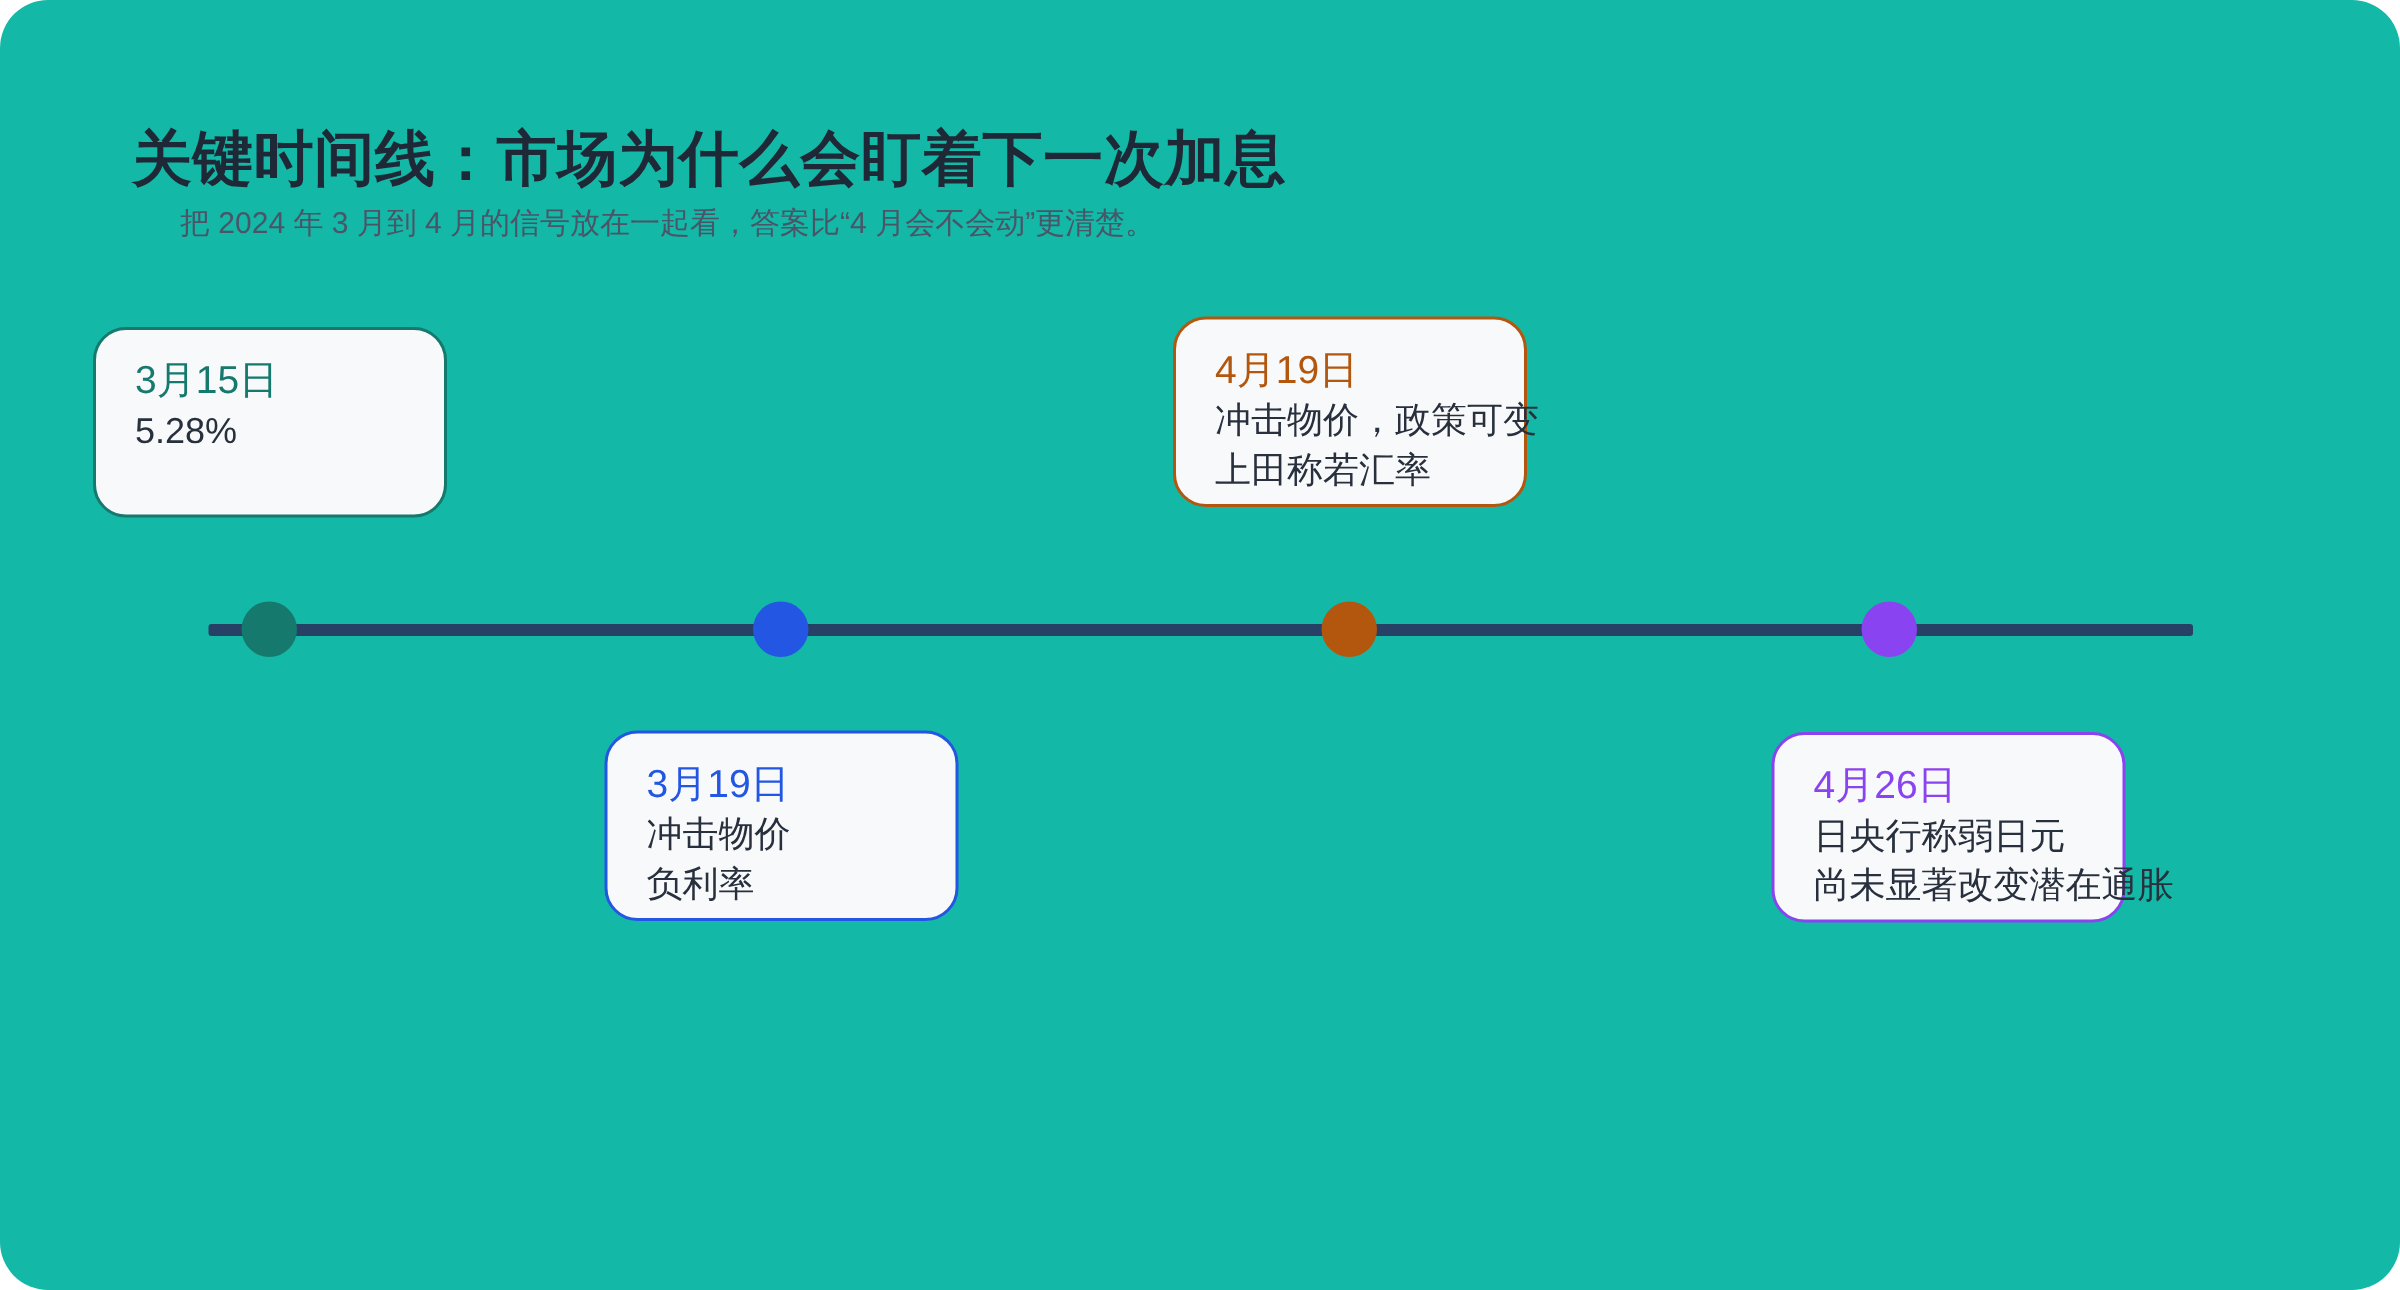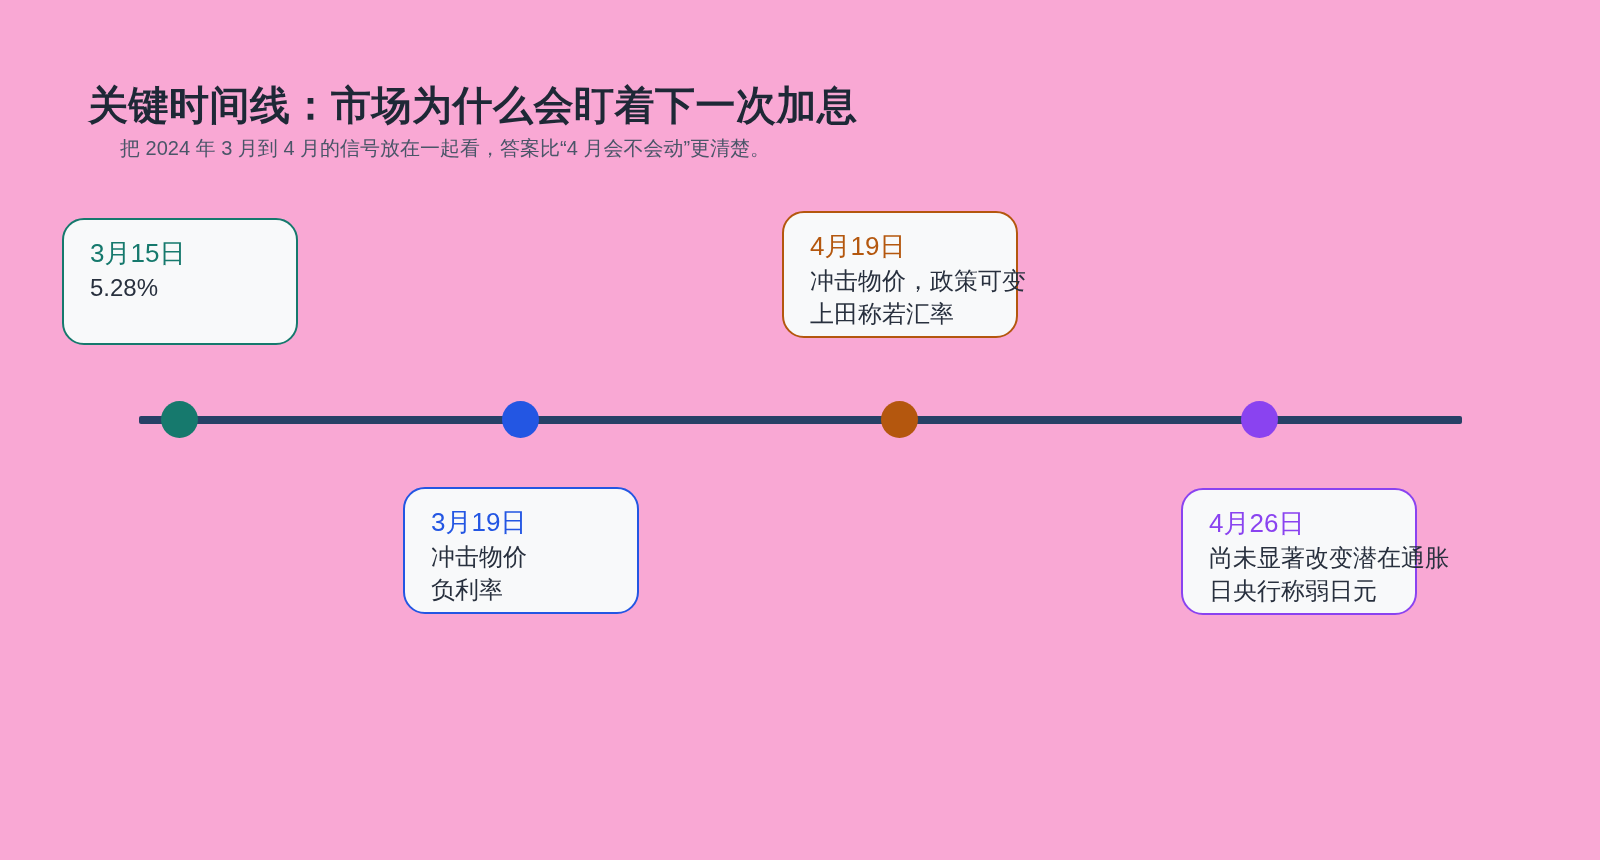--- a/index.html
+++ b/index.html
@@ -2,21 +2,21 @@
 <html><head>
 <meta charset="utf-8">
 <style>
   * { margin: 0; padding: 0; box-sizing: border-box; }
   html, body {
     width: 1600px; height: 860px;
     background: #ffffff;
     font-family: "Liberation Sans", sans-serif;
     overflow: hidden;
   }
-  .canvas { position: relative; width: 1600px; height: 860px; background: #f9a8d4; }
+  .canvas { position: relative; width: 1600px; height: 860px; background: #14b8a6; border-radius: 32px; }
 
   
   .page-title {
     position: absolute; left: 88px; top: 78px;
     font-size: 40px; font-weight: 600; color: #1E2836;
     letter-spacing: 0.5px; white-space: nowrap;
   }
   .page-subtitle {
     position: absolute; left: 88px; top: 135px;
     font-size: 20px; font-weight: 400; color: #4A5568;
@@ -94,17 +94,17 @@
   </div>
 
   <div class="event-card c2" style="--ev-color: #B4570E;">
     <div class="event-date">4月19日</div>
     <div class="event-line">冲击物价，政策可变</div>
     <div class="event-line">上田称若汇率</div>
   </div>
 
   <div class="event-card c3" style="--ev-color: #8A43F0;">
     <div class="event-date">4月26日</div>
+    <div class="event-line">日央行称弱日元</div>
     <div class="event-line">尚未显著改变潜在通胀</div>
-    <div class="event-line">日央行称弱日元</div>
   </div>
 
 </div>
 
 </body></html>

